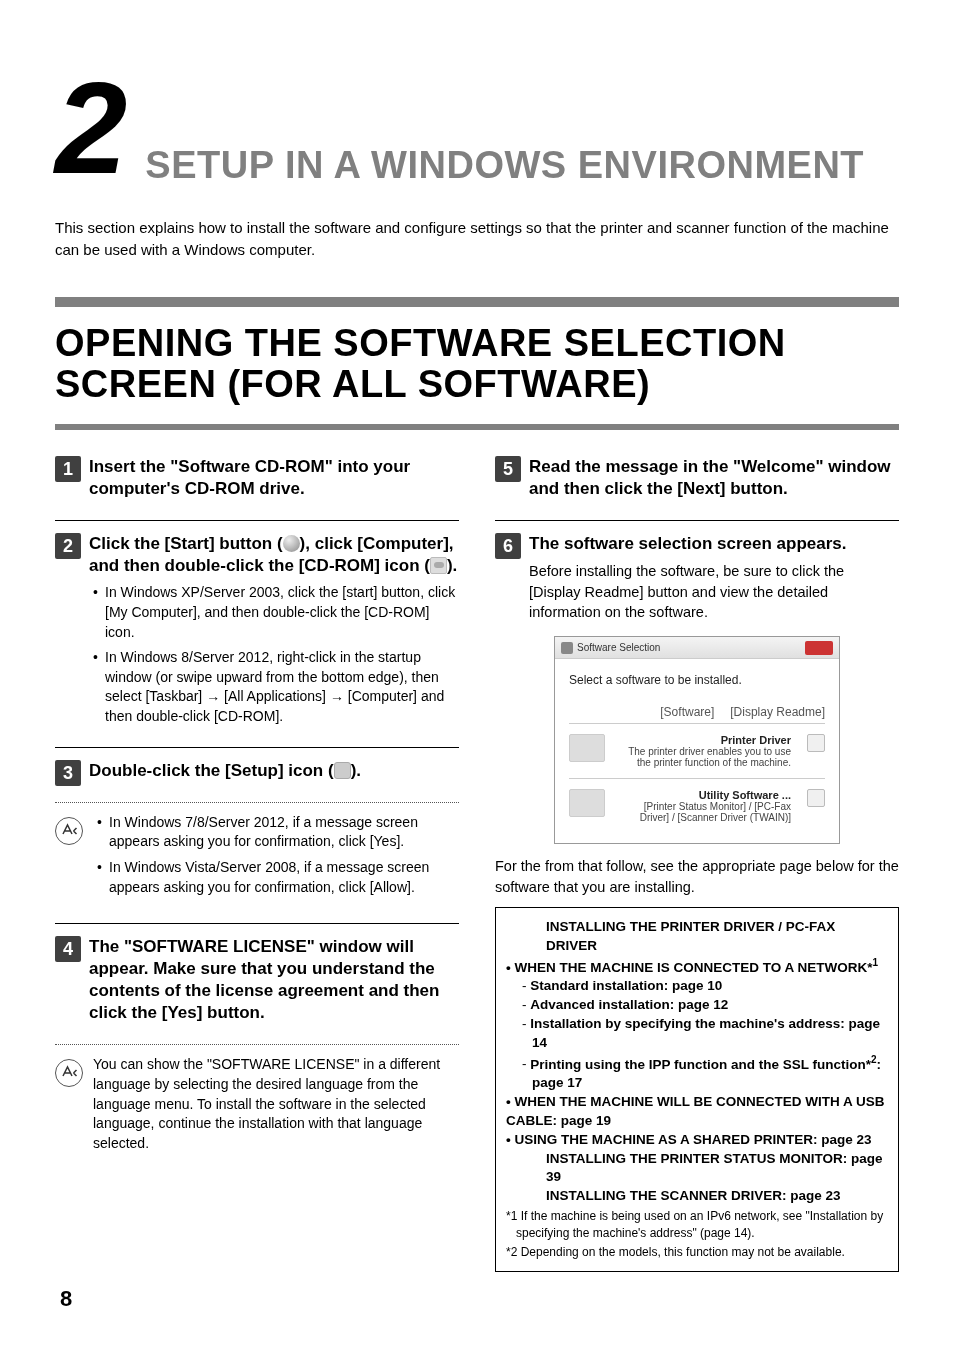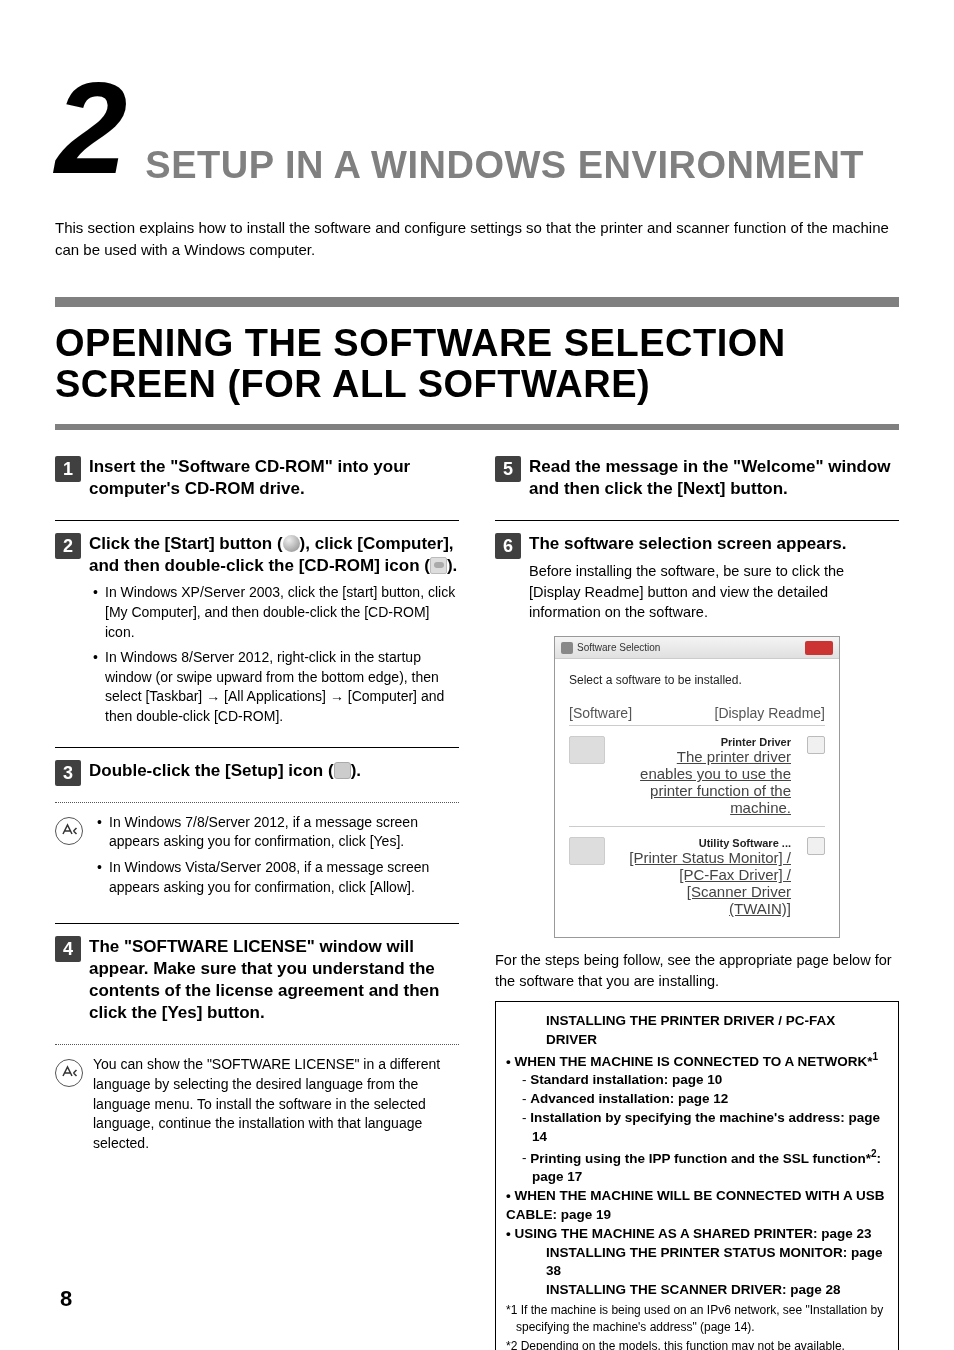--- a/index.html
+++ b/index.html
@@ -27,28 +27,28 @@
   .note-icon { flex:0 0 28px; height:28px; border:1.5px solid #555; border-radius:50%; display:flex; align-items:center; justify-content:center; margin-top:4px; }
   .note-icon svg { width:18px; height:18px; }
   .note-body { flex:1; font-size: 14px; line-height: 1.4; }
   .desc { font-size: 14.5px; line-height: 1.4; margin-top: 6px; }
   .screenshot { border:1px solid #999; margin: 12px auto 12px auto; width: 286px; background:#fff; font-family: "Segoe UI", Arial, sans-serif; }
   .screenshot .titlebar { height:22px; background: linear-gradient(#f4f4f4,#e0e0e0); border-bottom:1px solid #ccc; display:flex; align-items:center; padding:0 6px; font-size:10px; color:#333; }
   .screenshot .titlebar .tb-icon { width:12px;height:12px; background:#888; border-radius:2px; margin-right:4px; }
   .screenshot .titlebar .tb-close { margin-left:auto; width:28px;height:14px;background:#c33; border-radius:2px; }
   .screenshot .sc-body { padding: 14px 14px 10px 14px; font-size:11px; color:#222; }
   .sc-headline { font-size:12px; margin-bottom:18px; }
-  .sc-row-labels { display:flex; justify-content:space-between; font-size:14px; color:#555; margin-bottom:4px; }
+  .sc-row-labels { display:flex; justify-content:flex-end; font-size:12px; color:#555; margin-bottom:4px; }
   .sc-row-labels span { min-width:70px; }
   .sc-hr { border:none; border-top:1px solid #ccc; margin:4px 0 10px 0; }
   .sc-item { display:flex; align-items:flex-start; gap:16px; margin-bottom:10px;text-align:right; }
   .sc-item .thumb { flex:0 0 36px; height:28px; border:1px solid #ccc; background:#ddd; border-radius:2px; }
   .sc-item .info { flex:1; }
   .sc-item .info b { font-size:11px; display:block; }
-  .sc-item .info .d { font-size:15px; color:#444;text-decoration:underline; }
+  .sc-item .info .d { font-size:10px; color:#444; }
   .sc-item .readme { flex:0 0 18px; height:18px; border:1px solid #bbb; border-radius:2px; background:#f0f0f0; }
   .after-shot { font-size: 14.5px; line-height: 1.4; margin-bottom: 10px; }
   .ref-box { border:1px solid #000; padding: 10px 10px 10px 10px; font-size: 13.5px; line-height: 1.4; }
   .ref-box .l1 { font-weight: bold; padding-left: 40px; }
   .ref-box .l2 { font-weight: bold; padding-left: 0; }
   .ref-box .l3 { padding-left: 16px; font-weight: bold; text-indent: -10px; margin-left:10px; }
   .ref-box .l3::before { content:"- "; font-weight:normal; }
   .ref-box .fn { font-weight: normal; font-size:12px; padding-left: 10px; text-indent:-10px; margin-top:2px; }
   .ref-box sup { font-size:10px; }
   .page-num { position:absolute; bottom: 38px; left: 60px; font-size: 22px; font-weight: bold; }
@@ -185,33 +185,33 @@
             <div class="thumb"></div>
             <div class="info">
               <b>Utility Software ...</b>
               <div class="d">[Printer Status Monitor] / [PC-Fax Driver] / [Scanner Driver (TWAIN)]</div>
             </div>
             <div class="readme"></div>
           </div>
         </div>
       </div>
 
-      <p class="after-shot">For the steps being follow, see the appropriate page below for the software that you are installing.</p>
+      <p class="after-shot">For the from that follow, see the appropriate page below for the software that you are installing.</p>
 
       <div class="ref-box">
         <div class="l1">INSTALLING THE PRINTER DRIVER / PC-FAX DRIVER</div>
         <div class="l2"><span>• WHEN THE MACHINE IS CONNECTED TO A NETWORK*</span><sup>1</sup></div>
         <div class="l3">Standard installation: page 10</div>
         <div class="l3">Advanced installation: page 12</div>
         <div class="l3">Installation by specifying the machine's address: page 14</div>
         <div class="l3"><span>Printing using the IPP function and the SSL function*</span><sup>2</sup><span>: page 17</span></div>
         <div class="l2">• WHEN THE MACHINE WILL BE CONNECTED WITH A USB CABLE: page 19</div>
         <div class="l2">• USING THE MACHINE AS A SHARED PRINTER: page 23</div>
-        <div class="l1">INSTALLING THE PRINTER STATUS MONITOR: page 38</div>
-        <div class="l1">INSTALLING THE SCANNER DRIVER: page 28</div>
+        <div class="l1">INSTALLING THE PRINTER STATUS MONITOR: page 39</div>
+        <div class="l1">INSTALLING THE SCANNER DRIVER: page 23</div>
         <div class="fn">*1 If the machine is being used on an IPv6 network, see "Installation by specifying the machine's address" (page 14).</div>
         <div class="fn">*2 Depending on the models, this function may not be available.</div>
       </div>
 
     </div>
   </div>
 
   <div class="page-num">8</div>
 </div>
 

